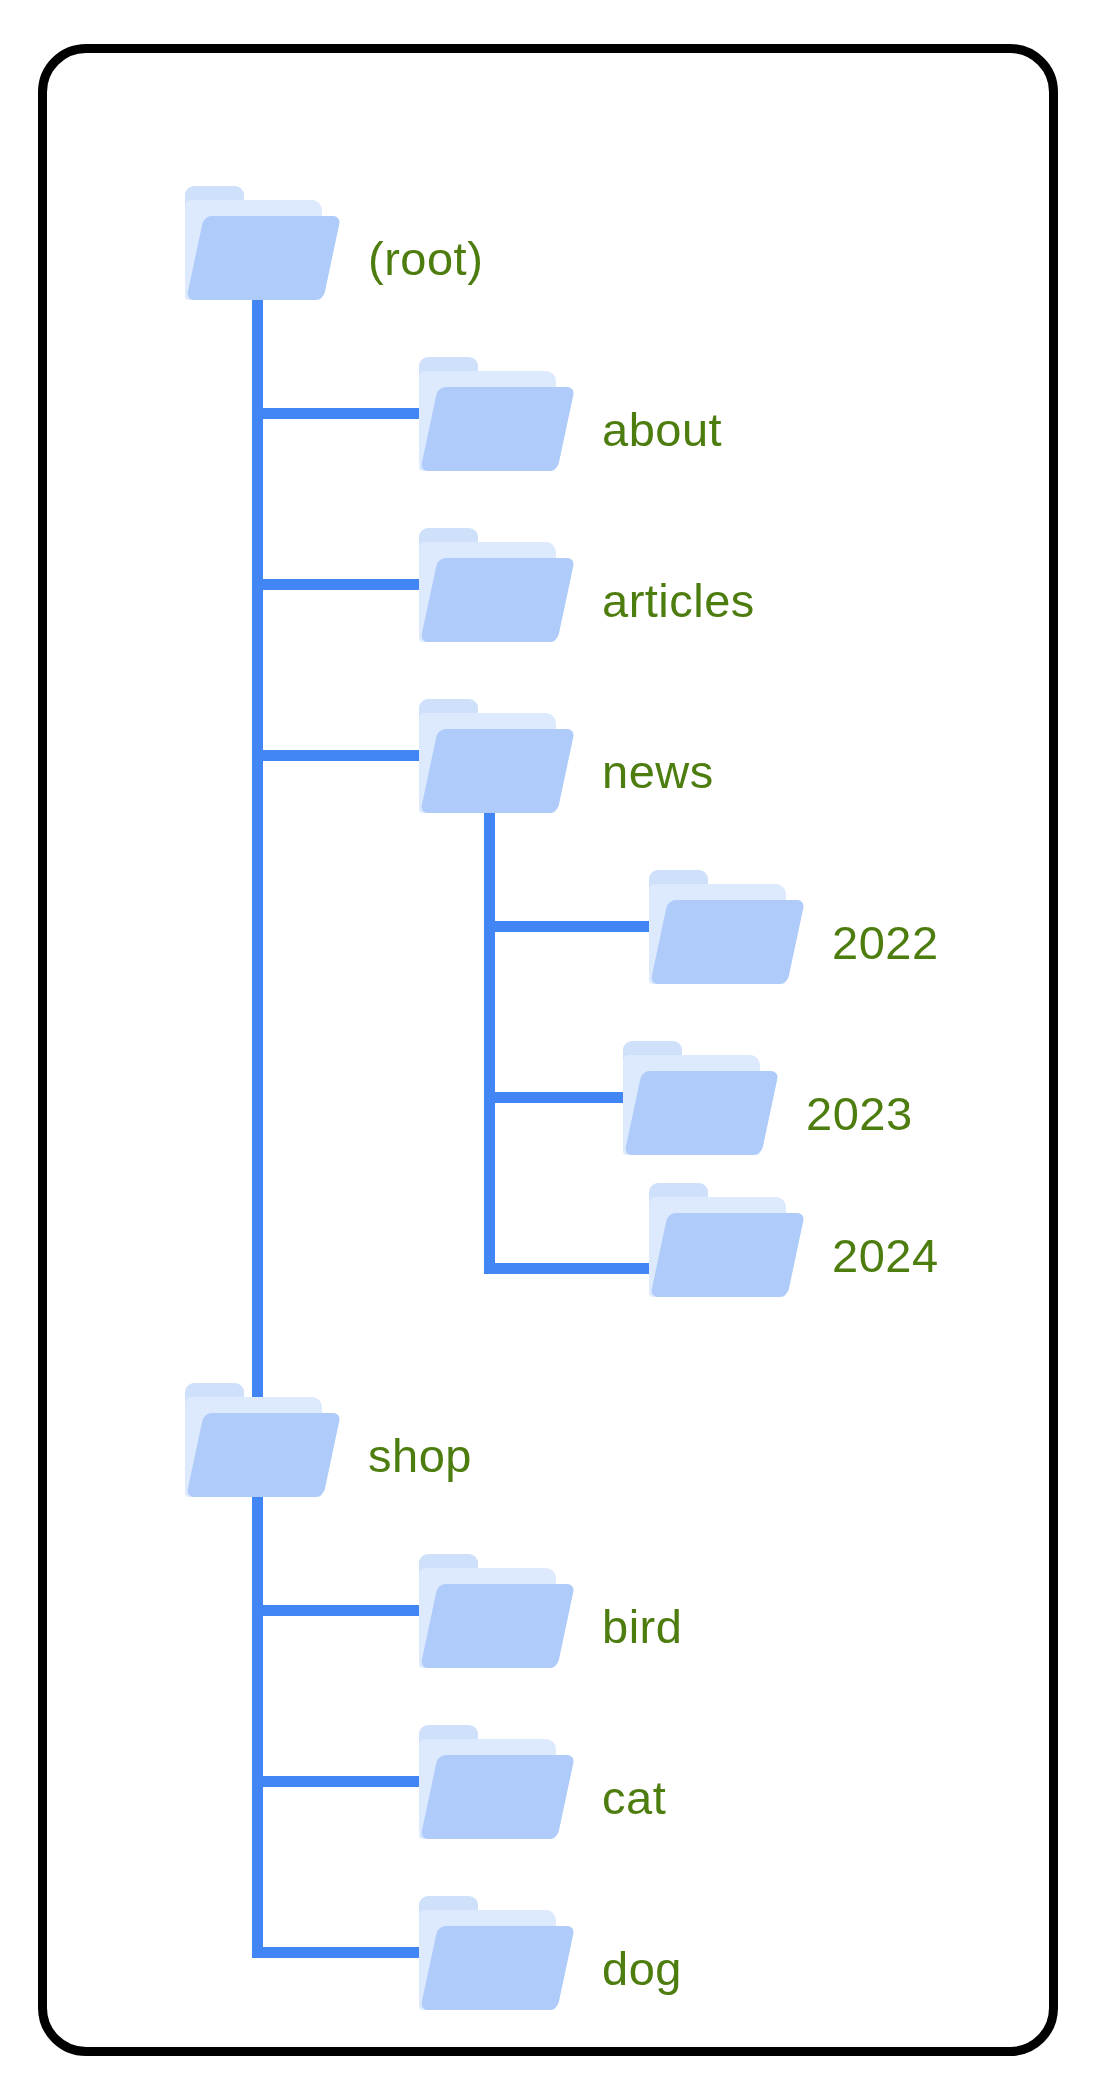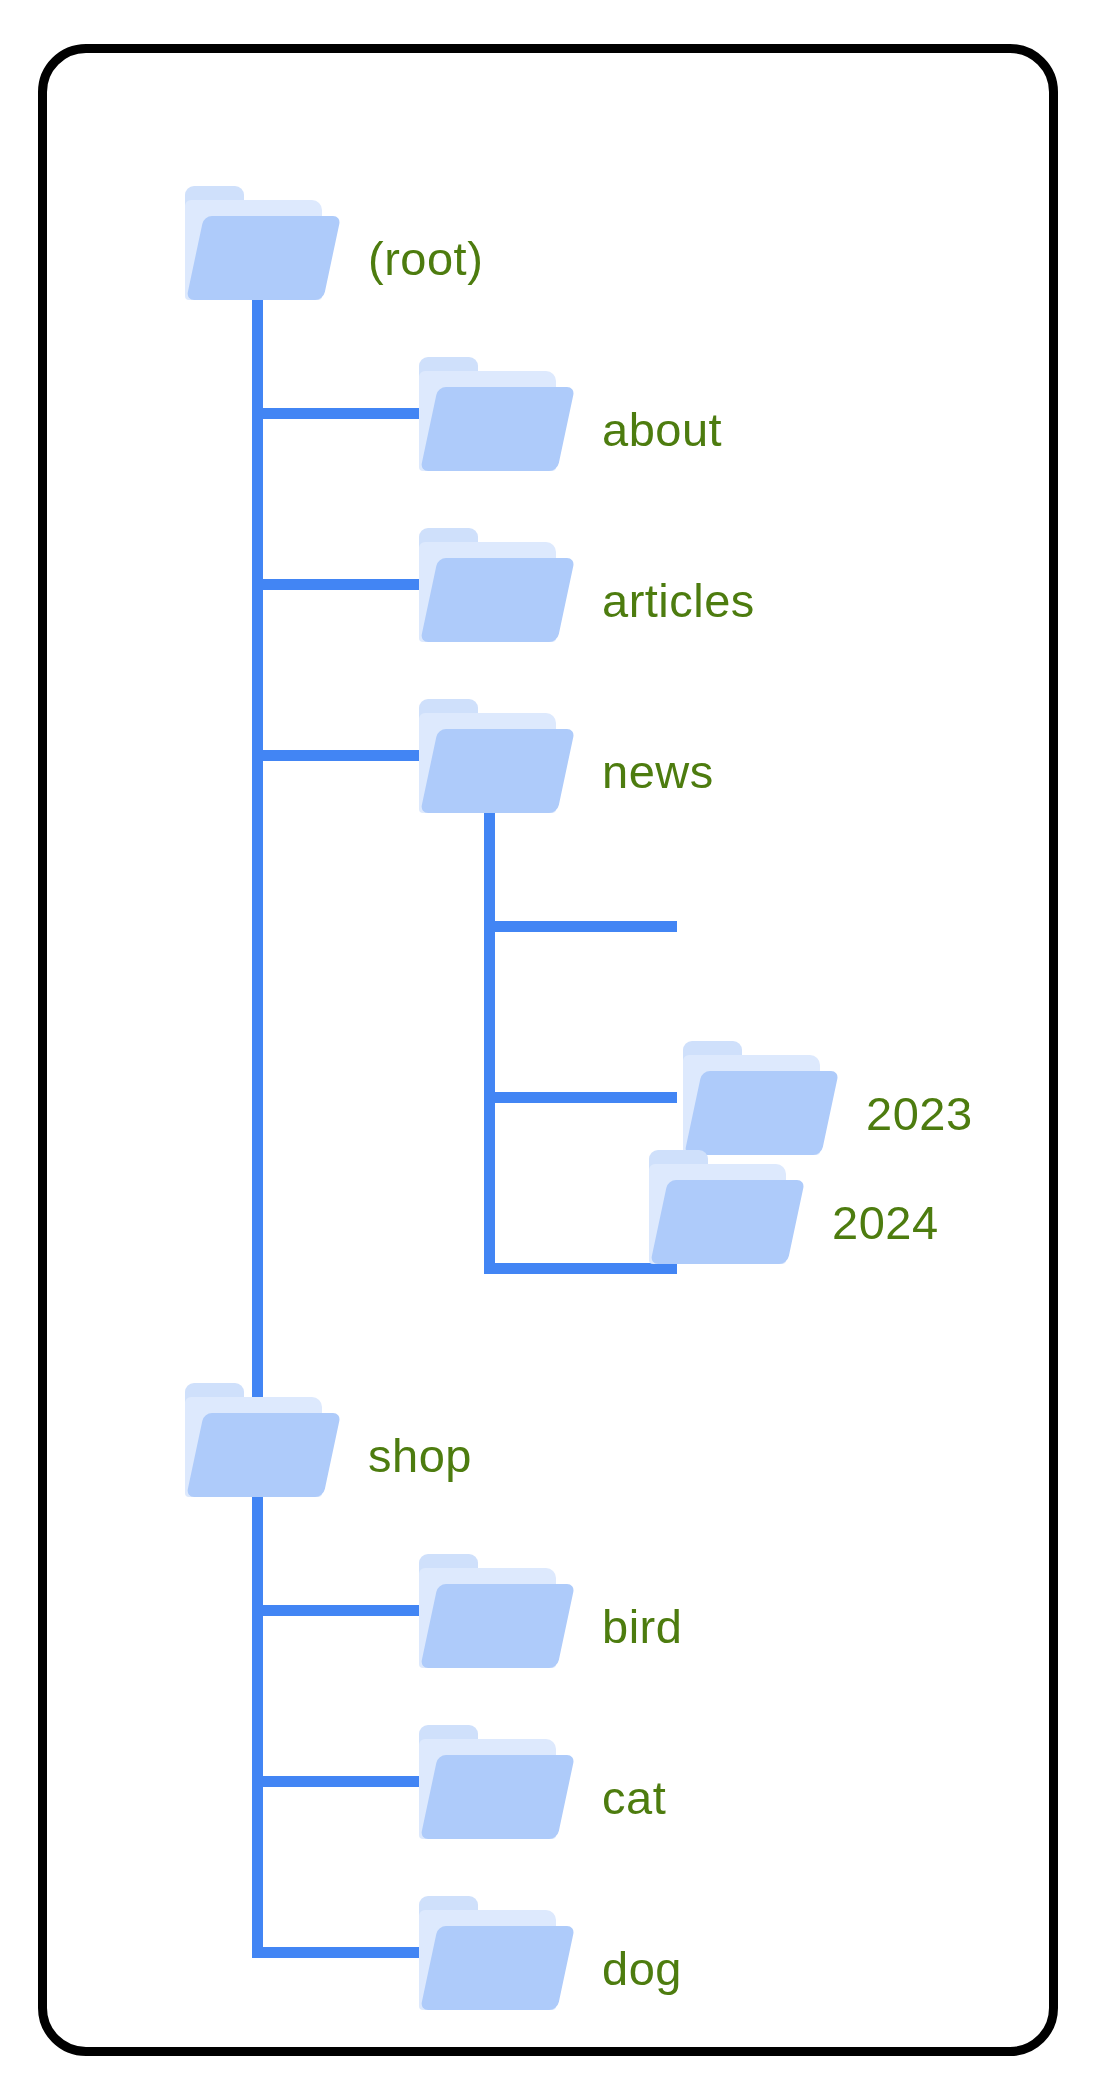--- a/index.html
+++ b/index.html
@@ -33,22 +33,22 @@
   .h-cat     {left:205px;top:1723px;width:195px;}
   .h-dog     {left:205px;top:1894px;width:195px;}
 
   
   .node{position:absolute;width:155px;height:114px;z-index:2;}
   .n-root    {left:138px;top:133px;}
   .n-about   {left:372px;top:304px;}
   .n-articles{left:372px;top:475px;text-align:right;}
   .n-news    {left:372px;top:646px;}
   .n-2022    {left:602px;top:817px;}
-  .n-2023    {left:636px;top:988px;padding-left:16px;}
-  .n-2024    {left:602px;top:1097px;padding-left:46px;}
+  .n-2023    {left:576px;top:988px;padding-left:16px;}
+  .n-2024    {left:602px;top:1130px;padding-left:46px;}
   .n-shop    {left:138px;top:1330px;}
   .n-bird    {left:372px;top:1501px;}
   .n-cat     {left:372px;top:1672px;}
   .n-dog     {left:372px;top:1843px;}
 
   
   .folder{position:absolute;left:0;top:0;width:155px;height:114px;}
   .f-tab{
     position:absolute;left:0;top:0;width:59px;height:46px;
     background:#cfe0fb;border-radius:9px 9px 0 0;
@@ -120,20 +120,28 @@
 
     <div class="node n-news">
       <span class="folder">
         <span class="f-tab"></span>
         <span class="f-back"></span>
         <span class="f-front"></span>
       </span>
       <span class="label">news</span>
     </div>
 
+    <div class="node n-2022">
+      <span class="folder">
+        <span class="f-tab"></span>
+        <span class="f-back"></span>
+        <span class="f-front"></span>
+      </span>
+      <span class="label">2022</span>
+    </div>
 
     <div class="node n-2023">
       <span class="folder">
         <span class="f-tab"></span>
         <span class="f-back"></span>
         <span class="f-front"></span>
       </span>
       <span class="label">2023</span>
     </div>
 

